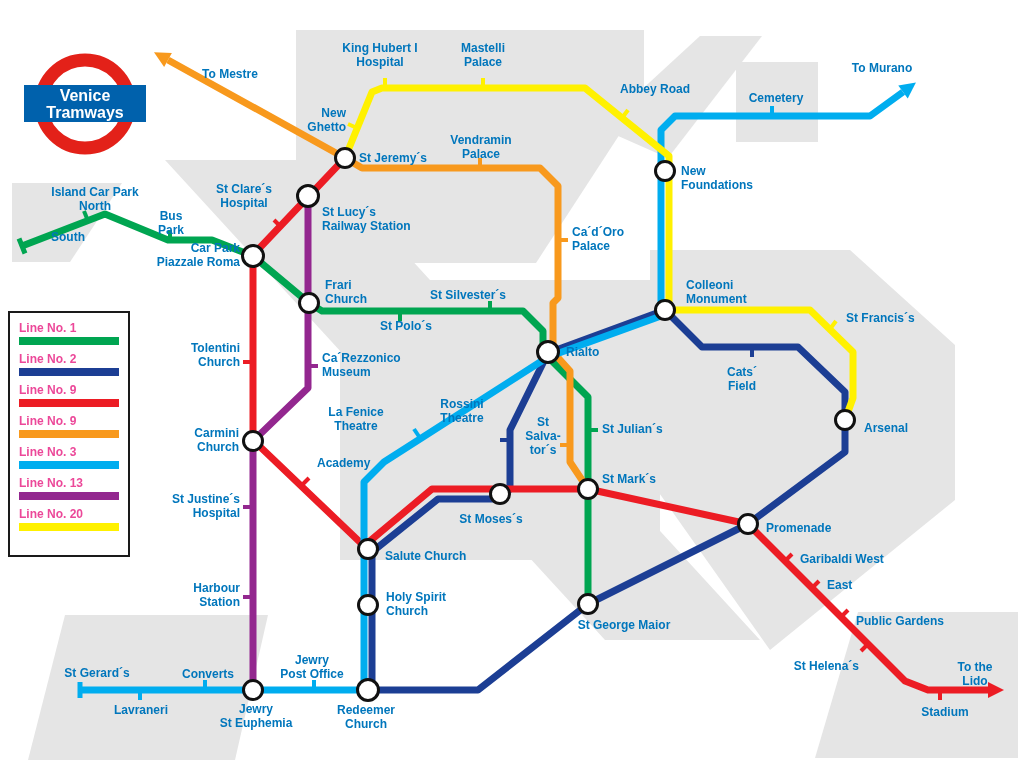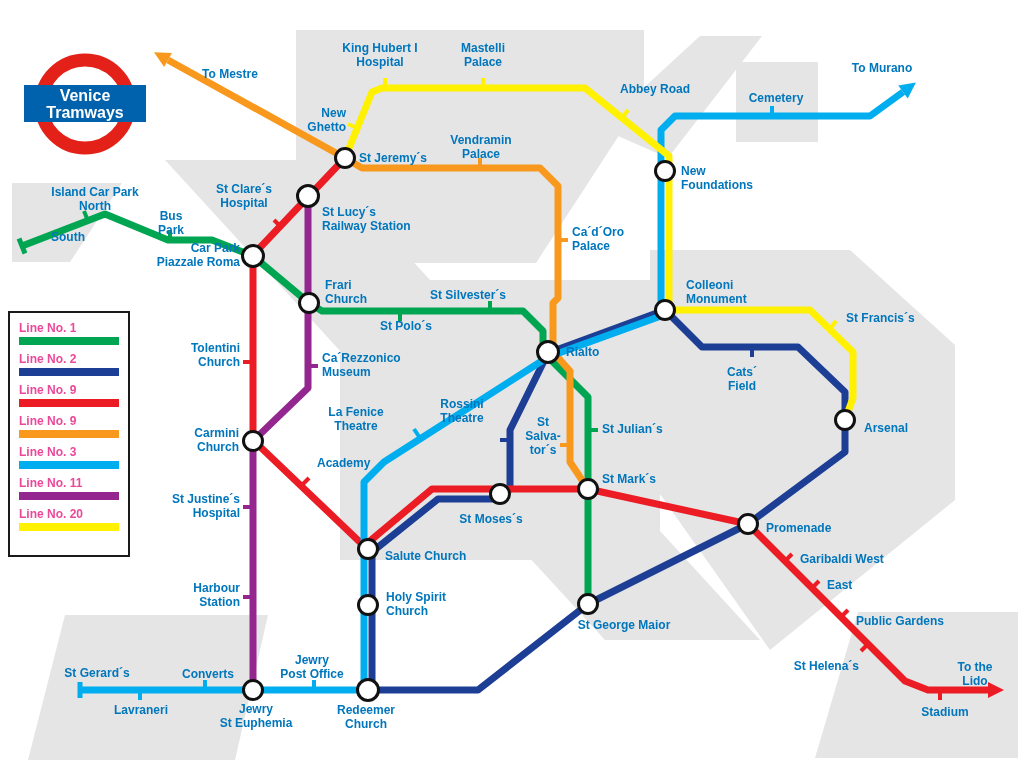--- a/index.html
+++ b/index.html
@@ -180,21 +180,21 @@
         </div>
         <div class="legend-item">
           <div class="legend-label">Line No. 9</div>
           <div class="legend-bar" style="background: rgb(248, 153, 29);"></div>
         </div>
         <div class="legend-item">
           <div class="legend-label">Line No. 3</div>
           <div class="legend-bar" style="background: rgb(0, 173, 239);"></div>
         </div>
         <div class="legend-item">
-          <div class="legend-label">Line No. 11</div>
+          <div class="legend-label">Line No. 13</div>
           <div class="legend-bar" style="background: rgb(147, 39, 143);"></div>
         </div>
         <div class="legend-item">
           <div class="legend-label">Line No. 20</div>
           <div class="legend-bar" style="background: rgb(255, 241, 0);"></div>
         </div>
       </div>
   </div>
 
 </div>

